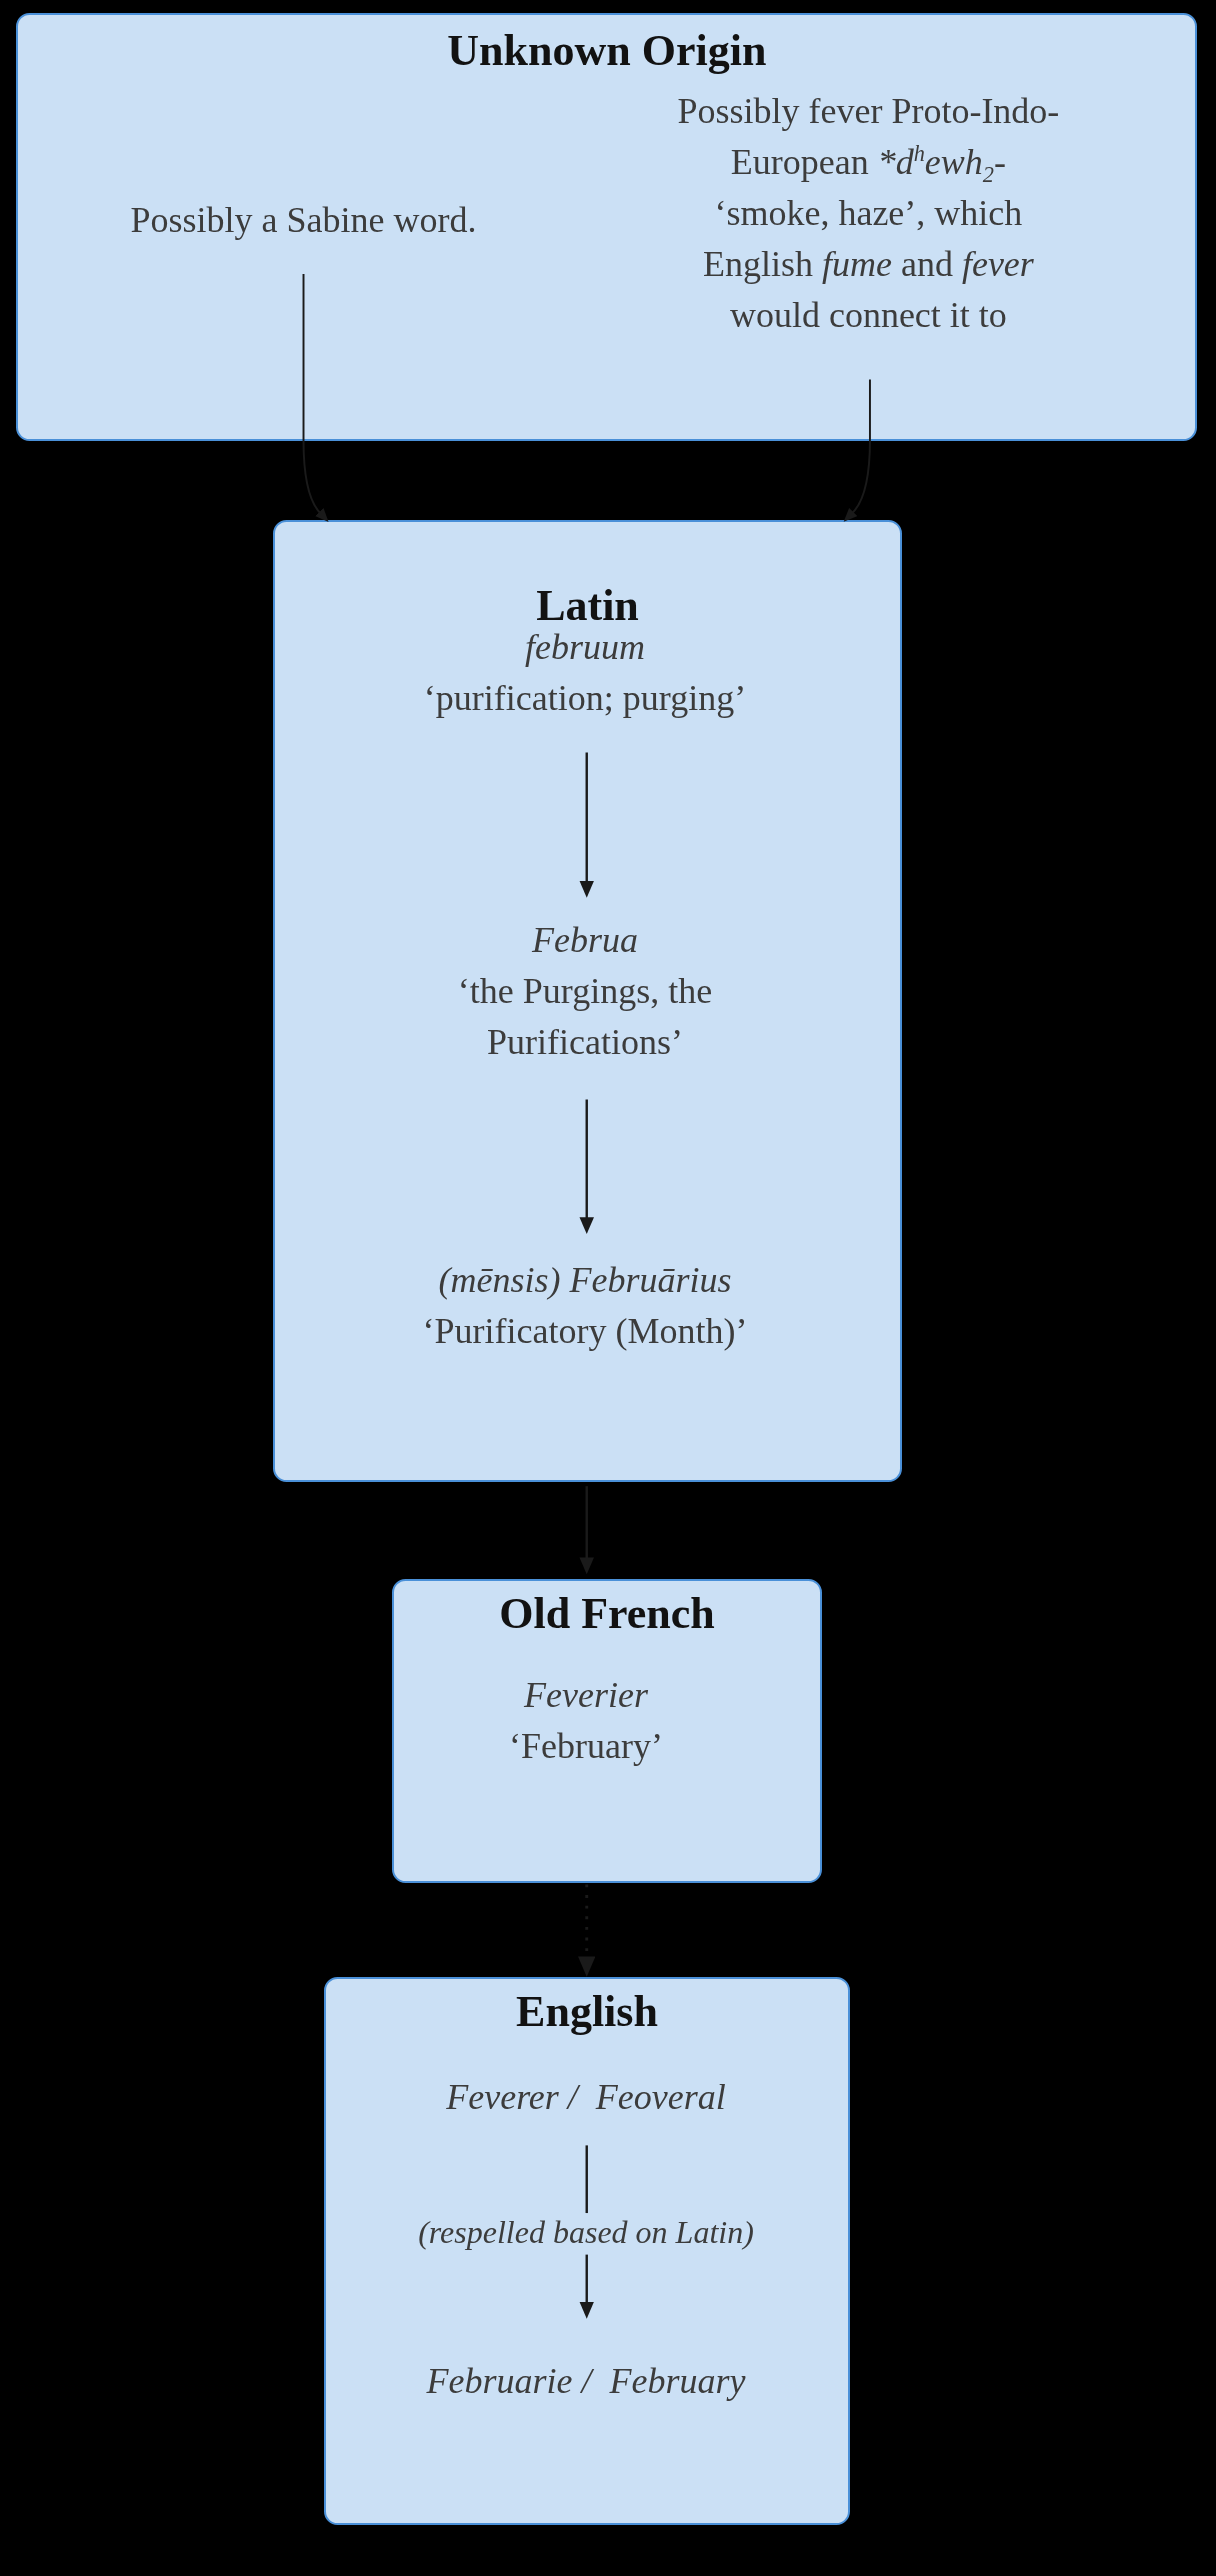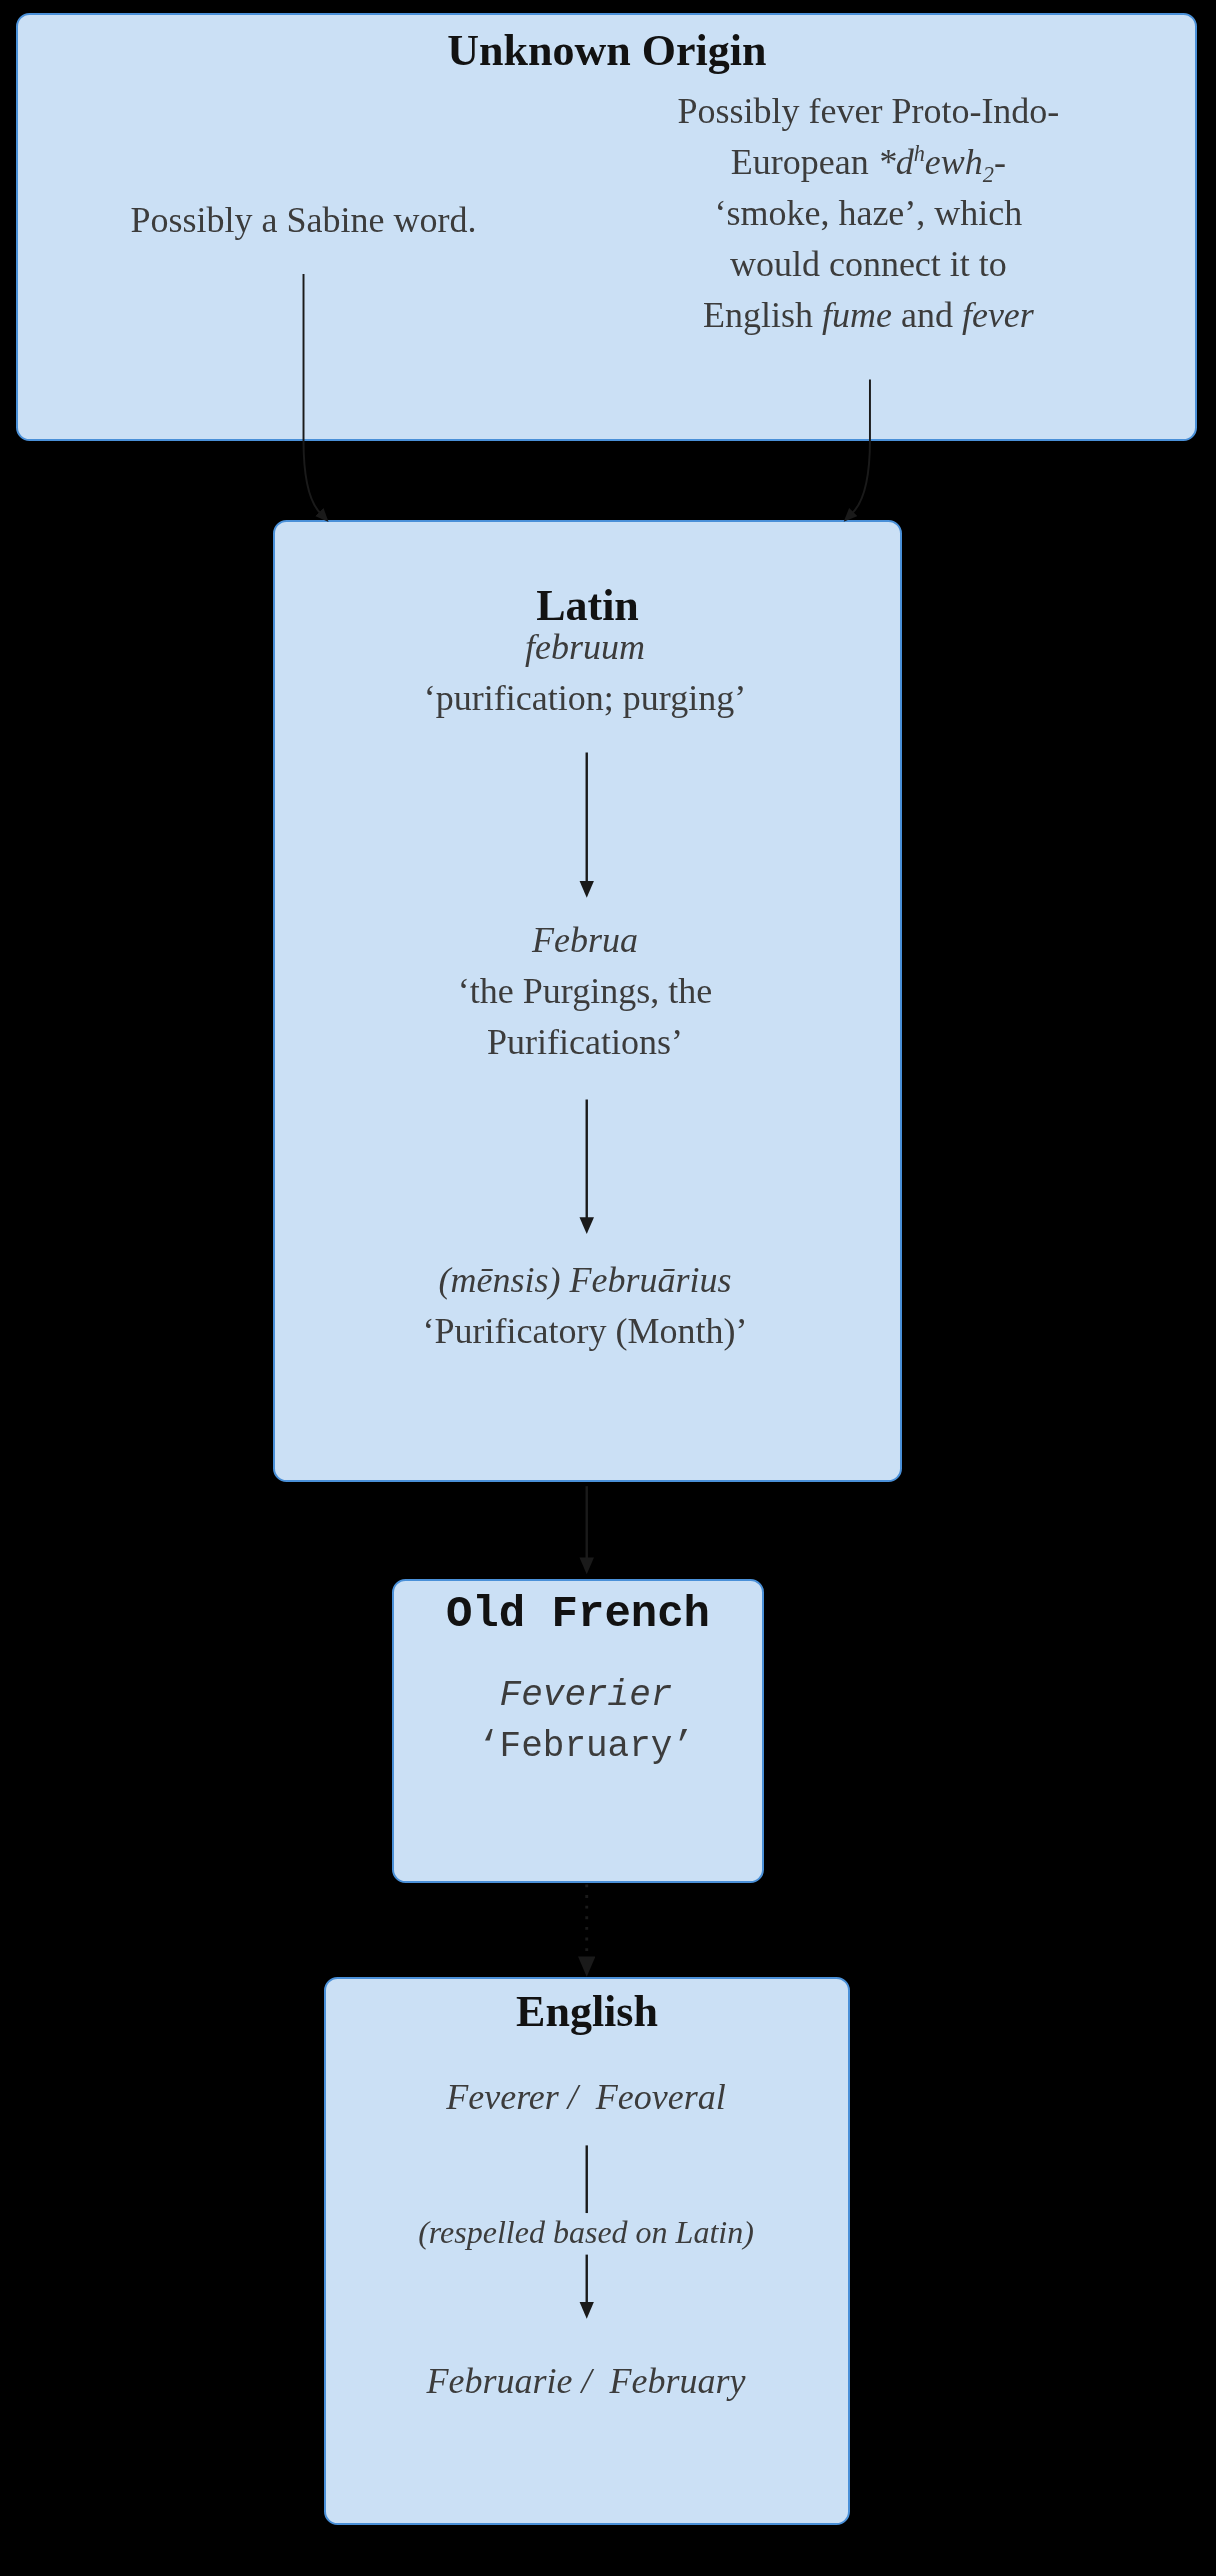--- a/index.html
+++ b/index.html
@@ -31,21 +31,21 @@
   .tblock.small{font-size:32px; line-height:43px;}
   .ln{display:block;}
   .i{font-style:italic;}
   .sup{vertical-align:super; font-size:62%; line-height:0;}
   .sub{vertical-align:sub; font-size:62%; line-height:0;}
   #arrow-layer{position:absolute; left:0; top:0; pointer-events:none;}
 
   
   #node-unknown-origin{left:16.4px; top:12.6px; width:1181px; height:428px;}
   #node-latin        {left:273px; top:520px; width:629px; height:962px;}
-  #node-old-french   {left:392px; top:1579px; width:372px; height:304px;font-family:Liberation Mono, monospace;}
+  #node-old-french   {left:392px; top:1579px; width:430px; height:304px;}
   #node-english      {left:324px; top:1977px; width:526px; height:548px;}
 
   
   #node-unknown-origin .box-title{top:11.6px;}
   #uo-left-note  {left:285px; top:180px;}
   #uo-right-note {left:850px; top:71px;}
 
   #node-latin .box-title{top:22px;margin-top:37px;}
   #la-form-1{left:310px; top:100px;}
   #la-form-2{left:310px; top:393px;}
@@ -66,22 +66,22 @@
 
   <div class="box" id="node-unknown-origin">
     <div class="box-title">Unknown Origin</div>
     <div class="tblock" id="uo-left-note">
         <div class="ln"><span>Possibly a Sabine word.</span></div>
       </div>
     <div class="tblock" id="uo-right-note">
         <div class="ln"><span>Possibly fever Proto-Indo-</span></div>
         <div class="ln"><span>European </span><span class="i">*d</span><span class="i sup">h</span><span class="i">ewh</span><span class="i sub">2</span><span class="i">-</span></div>
         <div class="ln"><span>‘smoke, haze’, which</span></div>
+        <div class="ln"><span>English </span><span class="i">fume</span><span> and </span><span class="i">fever</span></div>
         <div class="ln"><span>would connect it to</span></div>
-        <div class="ln"><span>English </span><span class="i">fume</span><span> and </span><span class="i">fever</span></div>
       </div>
   </div>
 
   <div class="box" id="node-latin">
     <div class="box-title">Latin</div>
     <div class="tblock" id="la-form-1">
         <div class="ln"><span class="i">februum</span></div>
         <div class="ln"><span>‘purification; purging’</span></div>
       </div>
     <div class="tblock" id="la-form-2">

